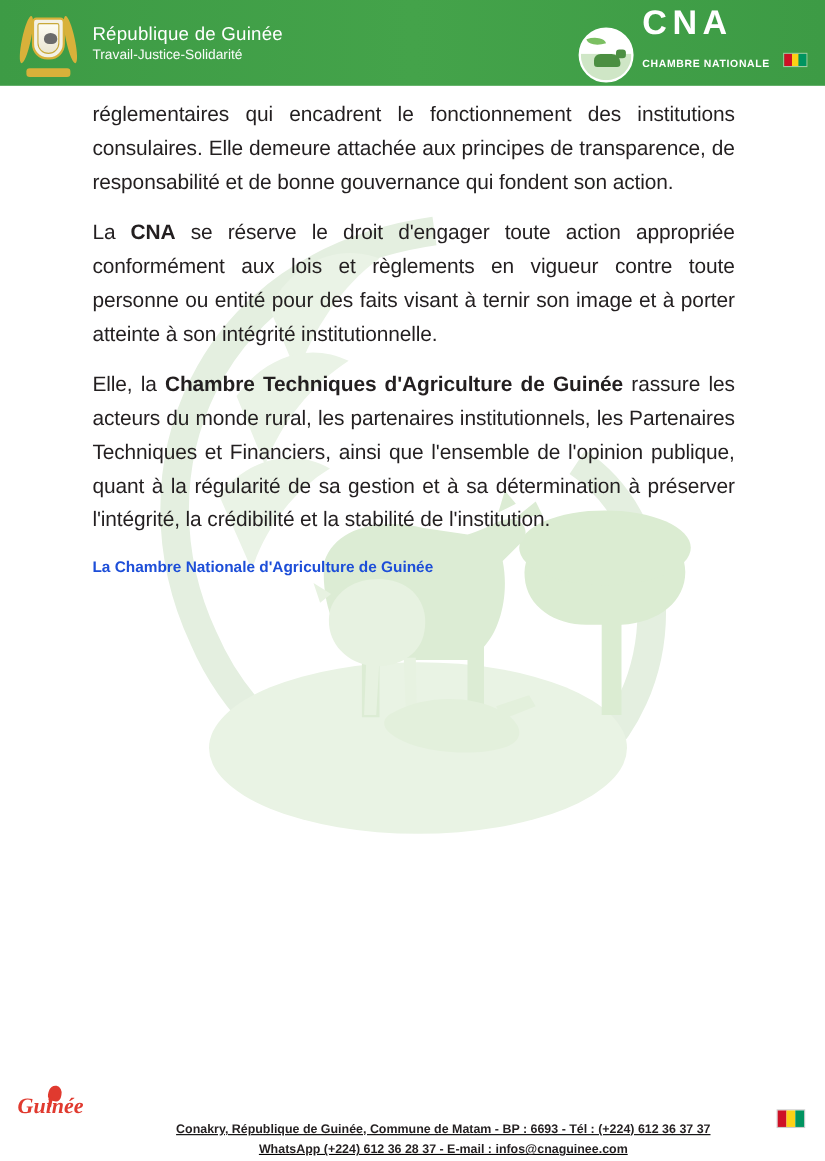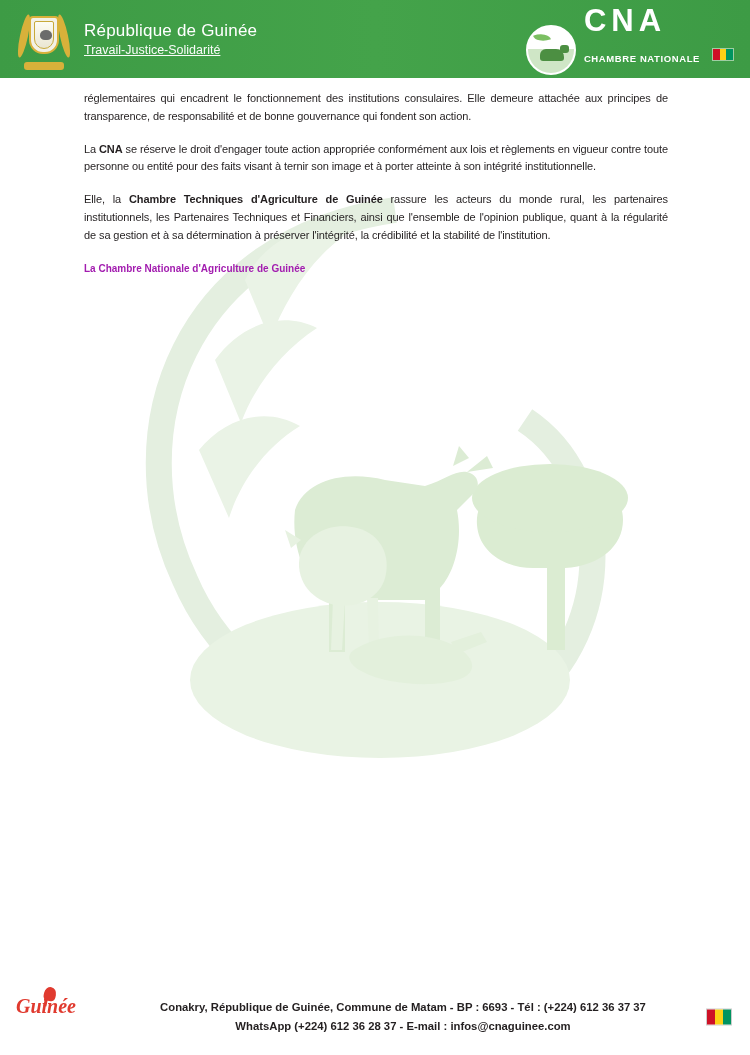--- a/index.html
+++ b/index.html
@@ -85,21 +85,20 @@
     font-size: 17px;
     letter-spacing: .2px;
     line-height: 1.15;
     white-space: nowrap;
   }
   .header-titles .t2 {
     font-size: 12.5px;
     margin-top: 2px;
     white-space: nowrap;
     opacity: .97;
-    text-decoration: underline;
   }
 
   .header-right {
     position: absolute;
     right: 16px;
     top: 6px;
     display: flex;
     align-items: center;
     gap: 8px;
   }
@@ -179,50 +178,51 @@
 
   
   .content {
     position: absolute;
     left: 84px;
     top: 90px;
     width: 584px;
     z-index: 2;
   }
   .para {
-    font-size: 11px;
+    font-size: 19px;
     line-height: 1.62;
     color: #231f20;
     text-align: justify;
     margin: 0 0 15px 0;
     font-family: "Liberation Sans", sans-serif;
     letter-spacing: -0.1px;
   }
   .para b { font-weight: bold; }
   .signature {
-    font-size: 10px;
-    font-weight: bold;
-    color: #a21caf;
+    font-size: 14px;
+    font-weight: bold;
+    color: #1d4ed8;
     margin-top: 18px;
   }
 
   
   .footer-rule {
     position: absolute;
     left: 0; bottom: 68px;
     width: 750px; height: 2px;
     background: #3f9d46;
   }
   .footer {
     position: absolute;
     left: 0; bottom: 0;
     width: 750px; height: 76px;
     background: #ffffff;
     display: flex;
-    align-items: center;
+    align-items: flex-end;
+    text-decoration: underline;
   }
   .footer-logo {
     width: 92px;
     padding-left: 16px;
     flex: 0 0 auto;
     position: relative;
     height: 100%;
   }
   .footer-logo .guinee {
     position: absolute;

